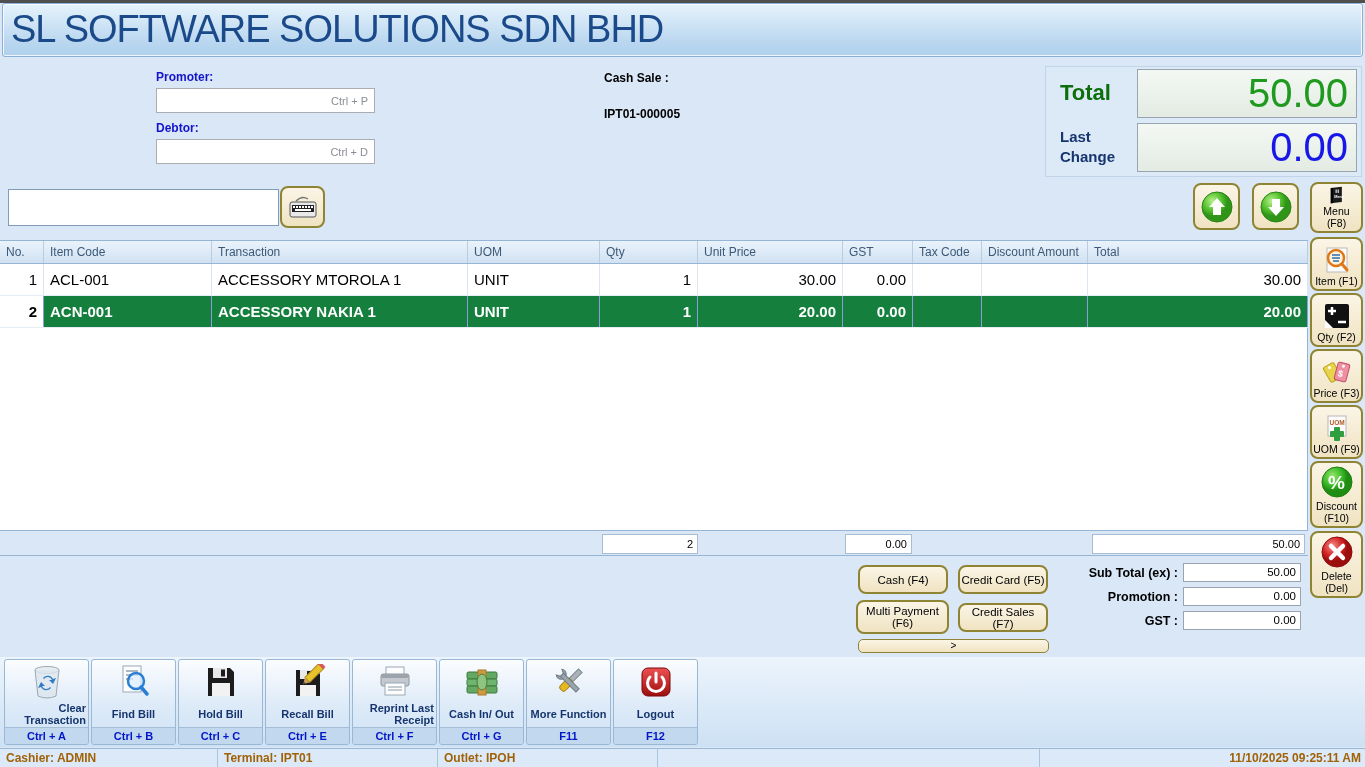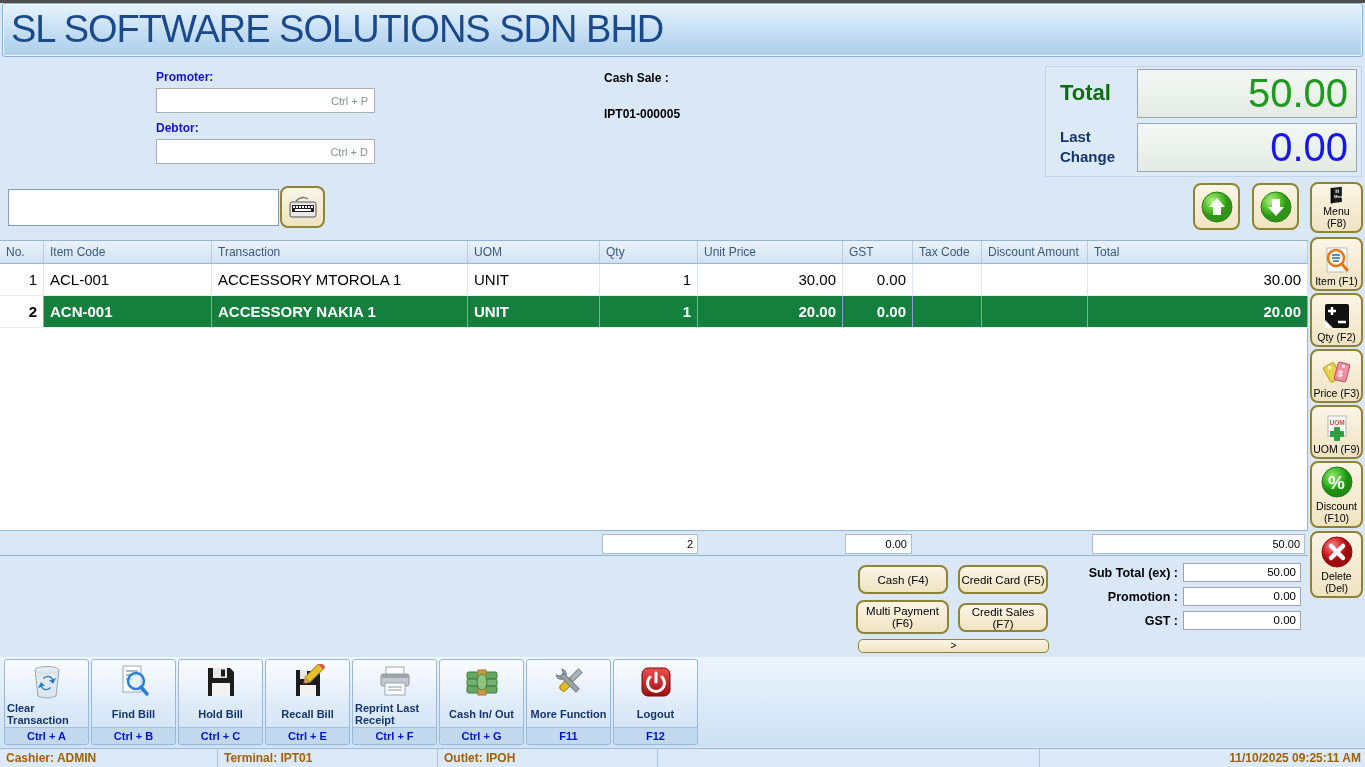--- a/index.html
+++ b/index.html
@@ -67,21 +67,21 @@
   .pay-btn { position:absolute; font-size:11.5px; text-align:center; color:#000; display:flex; align-items:center; justify-content:center; line-height:12px; }
   .sum-lbl { position:absolute; font-size:12.5px; font-weight:bold; color:#000; width:140px; text-align:right; }
   .sum-field { position:absolute; left:1183px; width:118px; height:19px; background:#fff; border:1px solid #98a4b0;
     font-size:11.5px; text-align:right; padding-right:4px; line-height:17px; }
 
   
   .toolbar { position:absolute; left:0; top:657px; width:1365px; height:90px; background:linear-gradient(#ecf4fc,#cde1f4); }
   .tb-btn { position:absolute; top:2px; width:85px; height:86px; background:linear-gradient(#fbfdff,#ddeaf8 55%,#cfe3f5);
     border:1px solid #9ab7d3; border-radius:3px; display:flex; flex-direction:column; cursor:pointer; }
   .tb-icon { height:40px; display:flex; align-items:center; justify-content:center; padding-top:3px; }
-  .tb-label { flex:1; display:flex; align-items:center; justify-content:center; text-align:left;
+  .tb-label { flex:1; display:flex; align-items:center; justify-content:center; text-align:right;
     font-size:11px; font-weight:bold; color:#16356e; line-height:12px; padding:0 2px; }
   .tb-short { height:17px; background:#c2d8ef; border-top:1px solid #a5bdd6; color:#0016c8; font-weight:bold;
     font-size:11px; text-align:center; line-height:16px; border-radius:0 0 3px 3px; }
 
   .statusbar { position:absolute; left:0; top:748px; width:1365px; height:19px; background:#dbe9f8;
     border-top:1px solid #9ab7d3; font-size:12px; font-weight:bold; color:#a16207; }
   .st-cell { position:absolute; top:0; height:19px; line-height:18px; padding-left:6px; border-right:1px solid #aac4dc; }
 </style>
 </head>
 <body>

